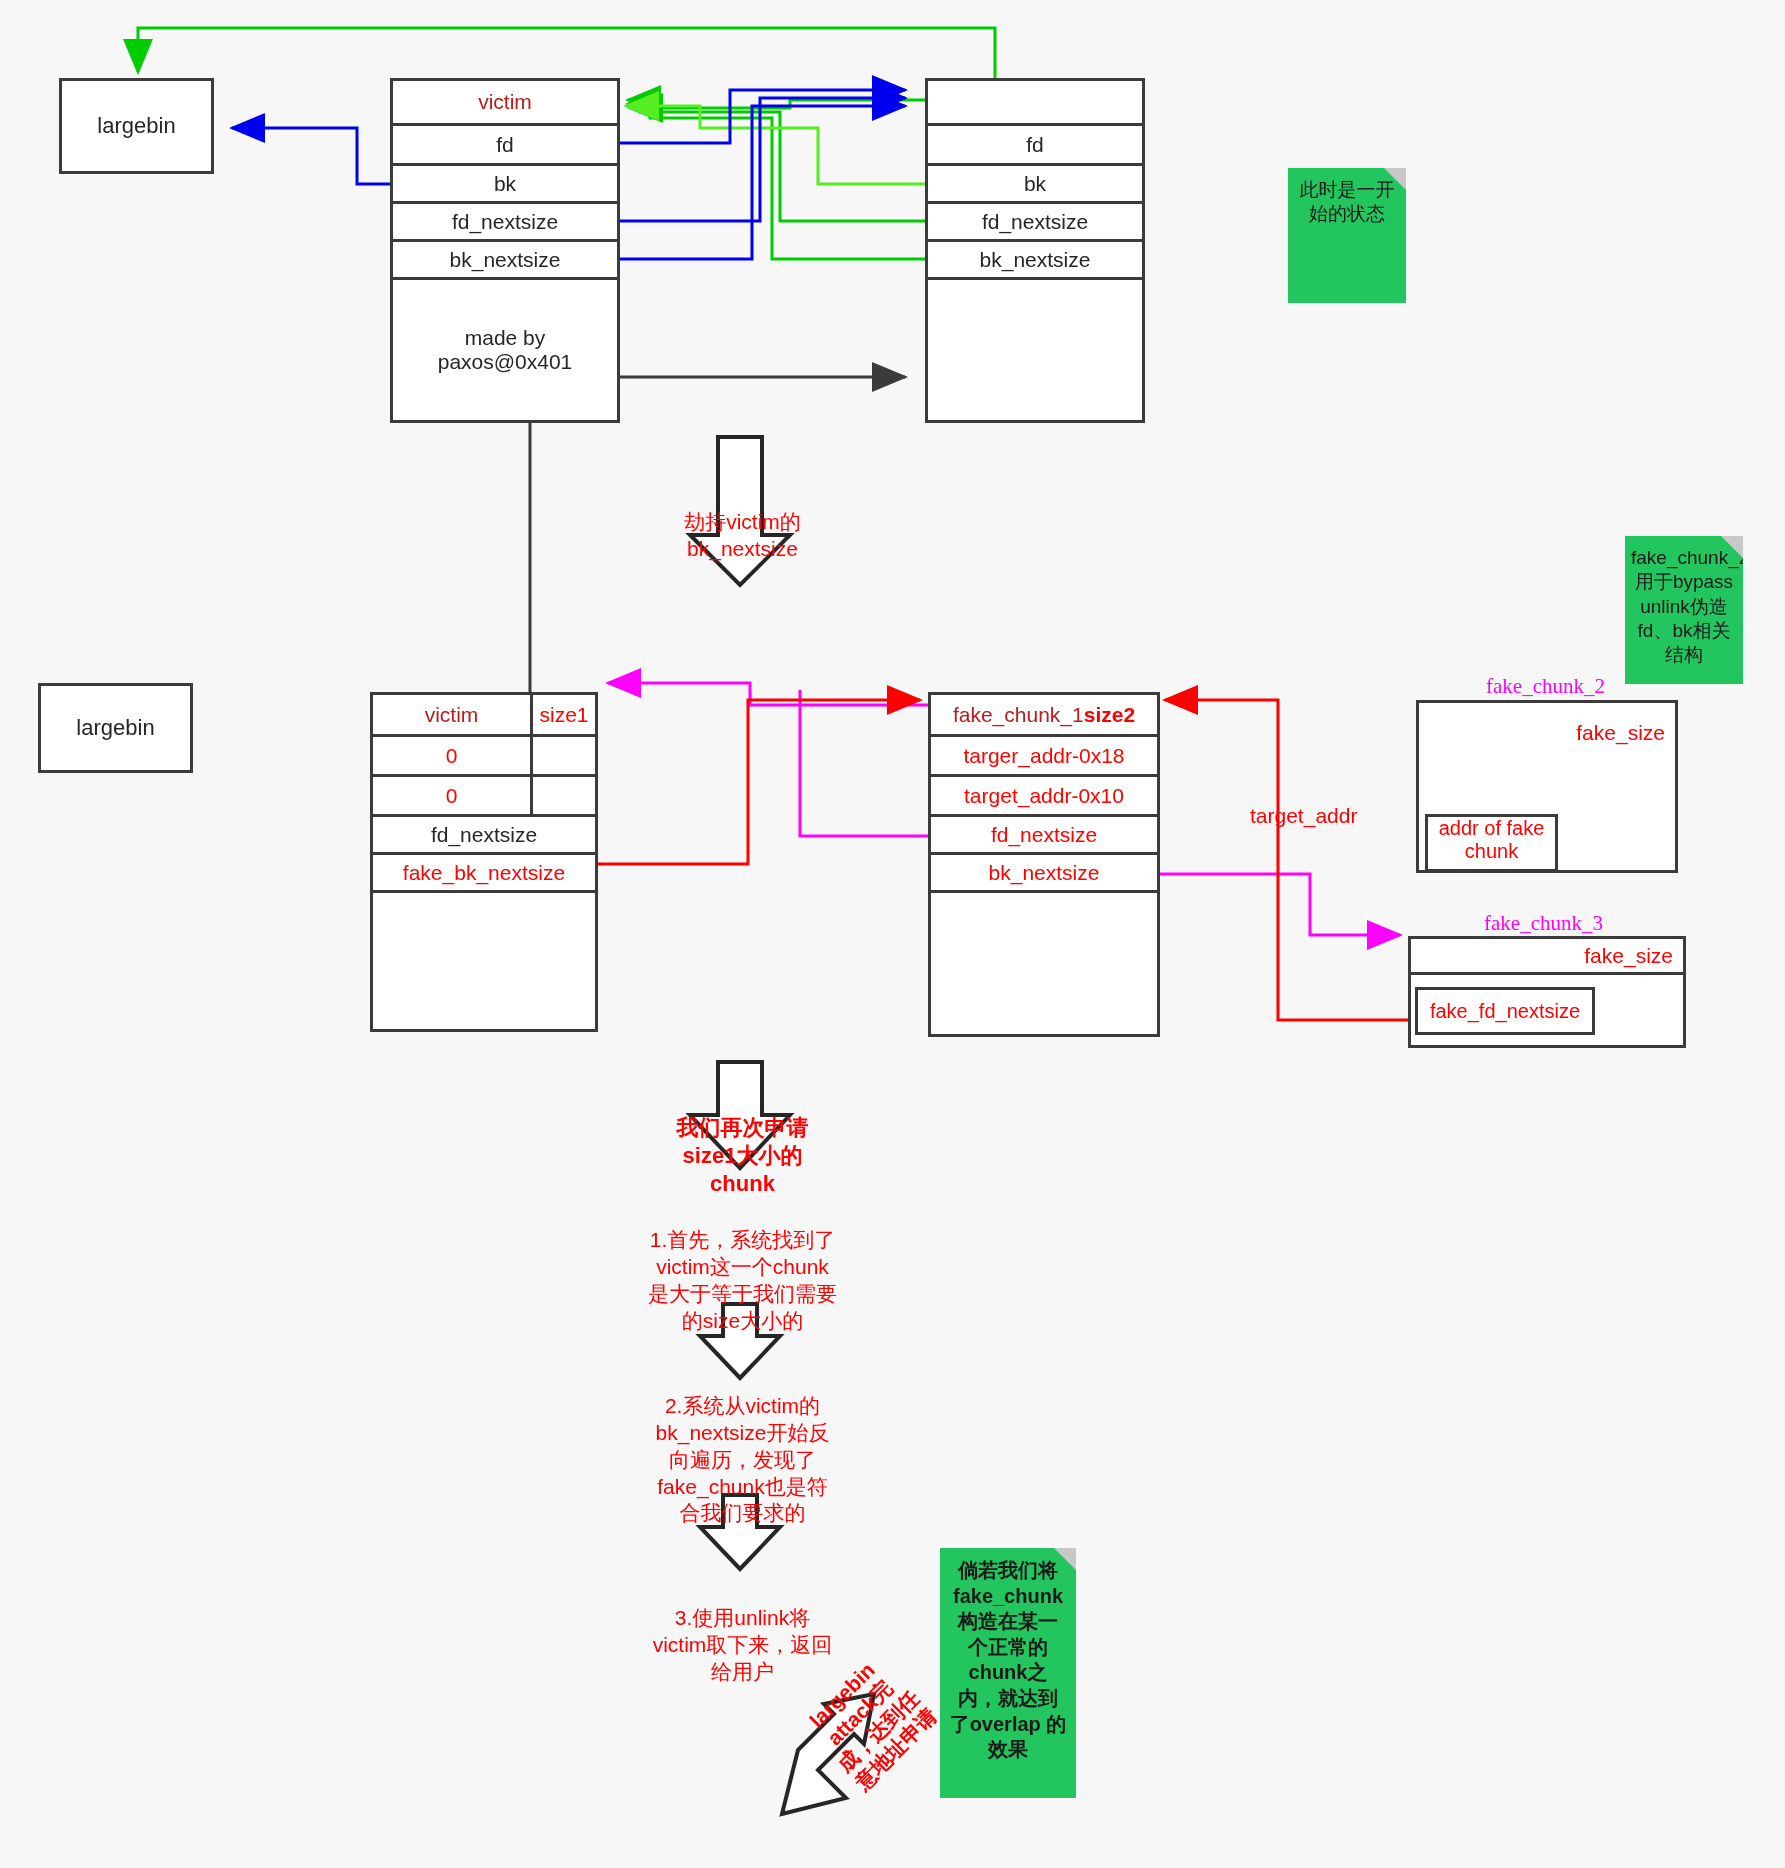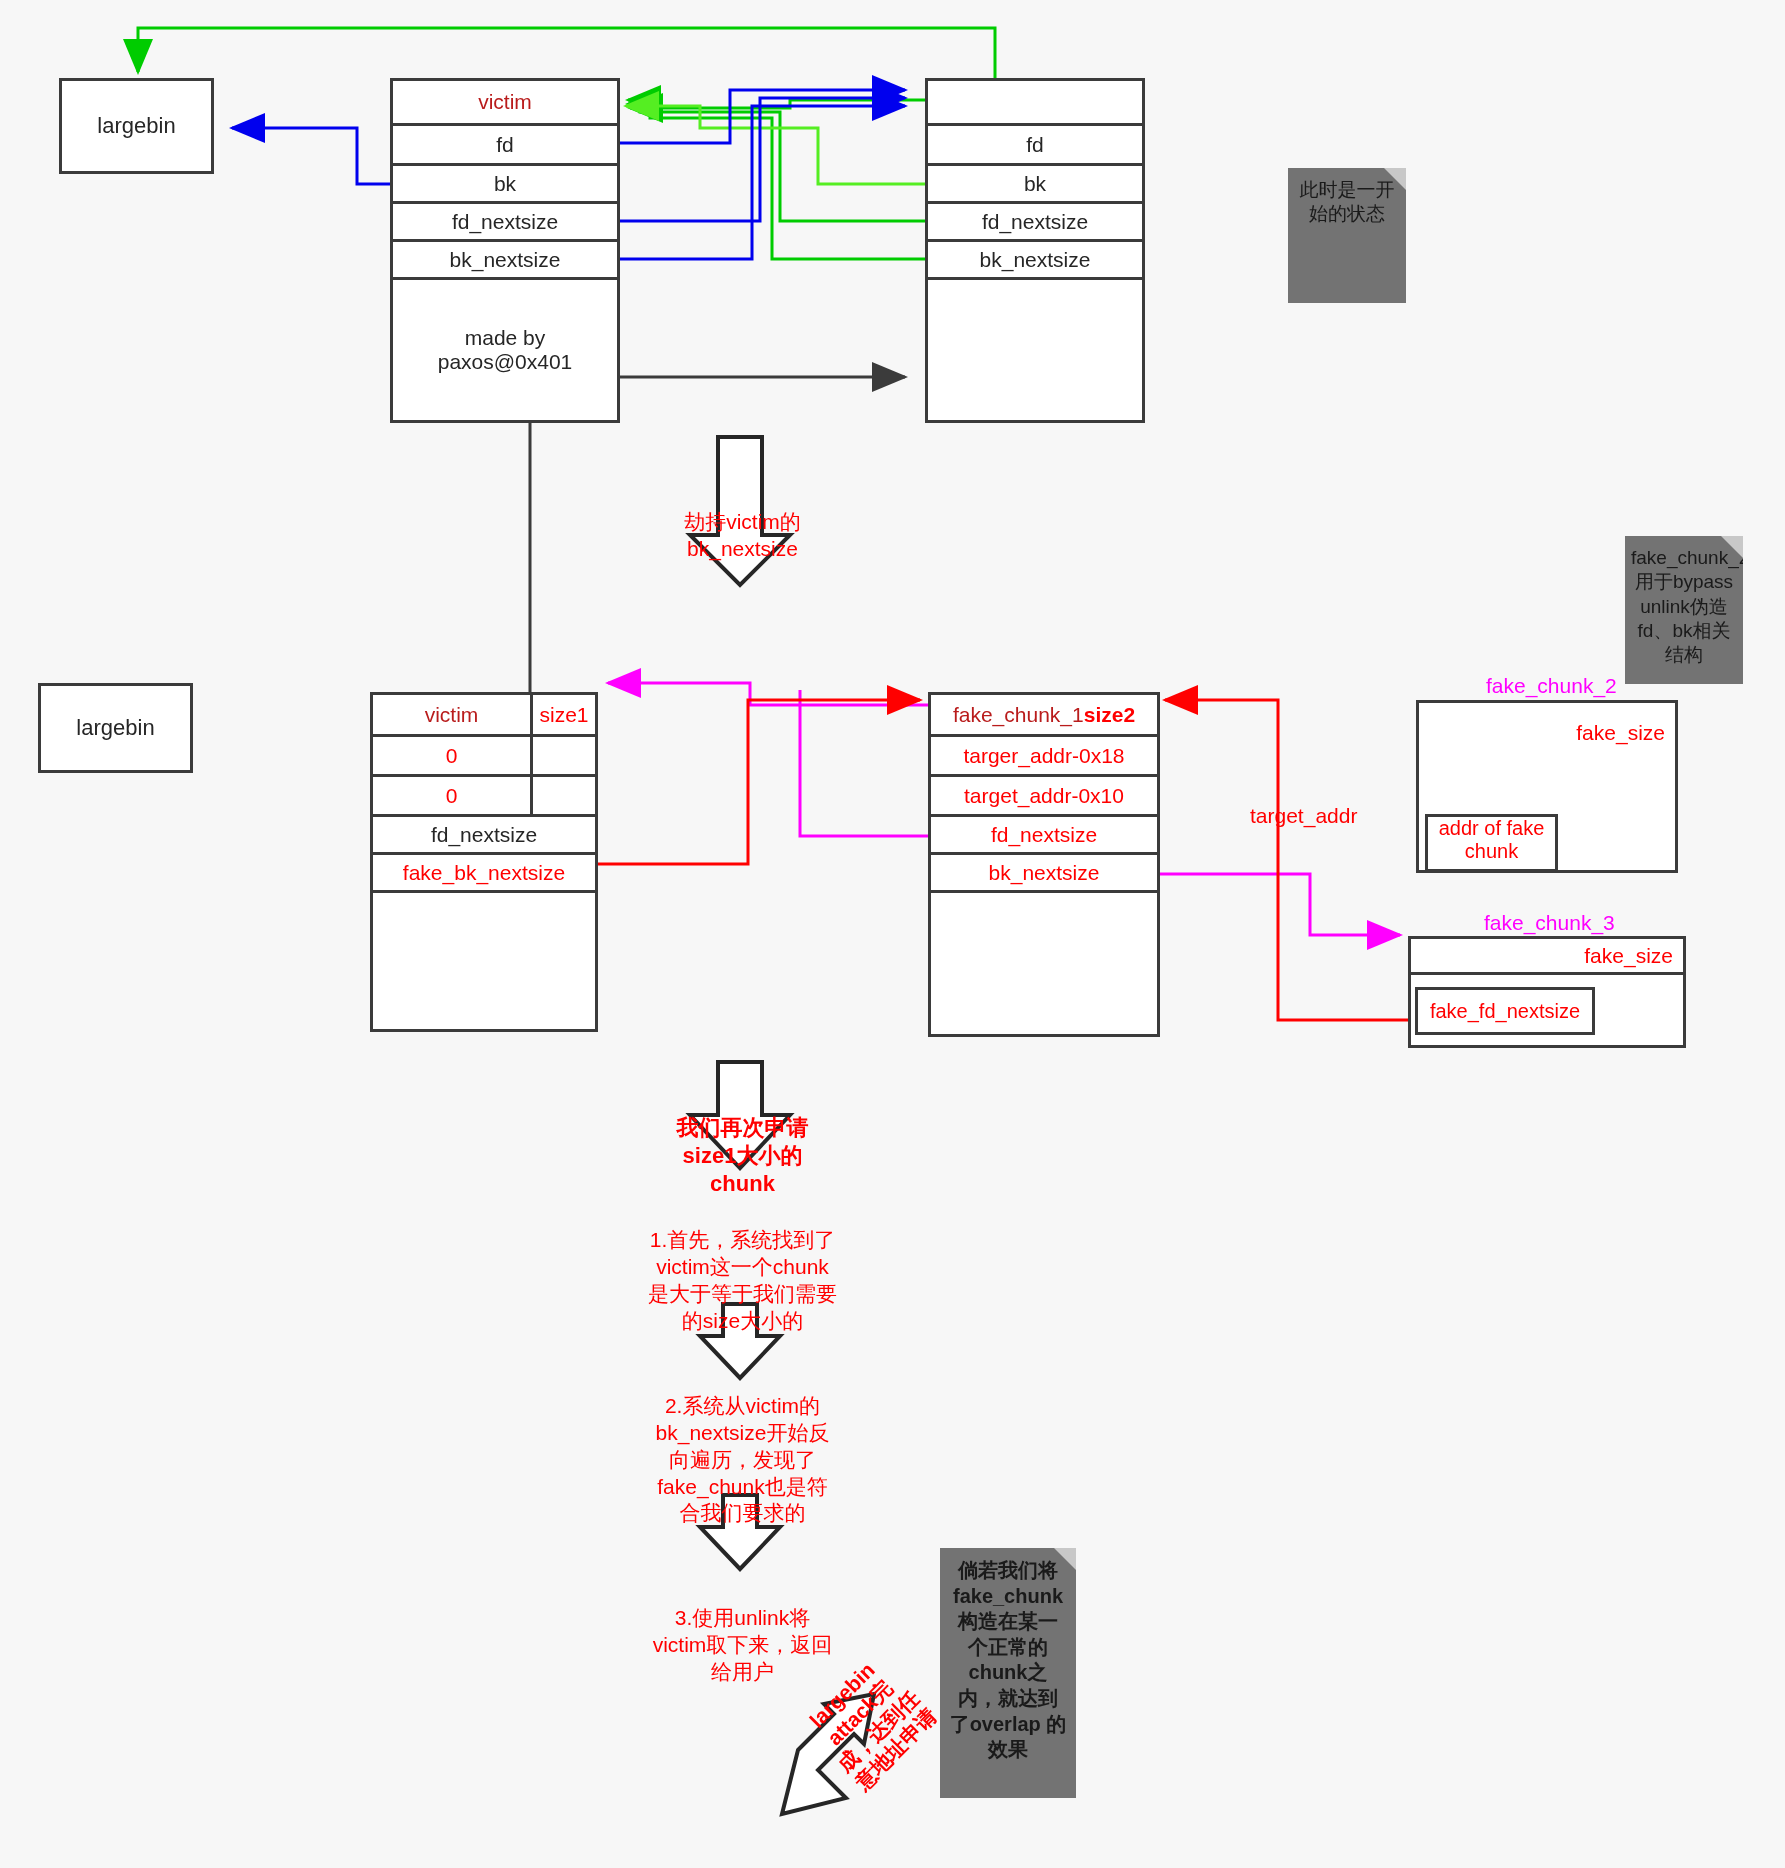--- a/index.html
+++ b/index.html
@@ -58,21 +58,21 @@
   .splitrow .right {
     width: 62px; display: flex; align-items: center; justify-content: center; height: 100%;
   }
 
   
   .rowright { justify-content: flex-end; padding-right: 10px; }
 
   
   .note {
     position: absolute;
-    background: #737373;
+    background: #22c55e;
     font-size: 19px;
     line-height: 1.28;
     color: #1a1a1a;
     text-align: center;
     box-sizing: border-box;
     padding: 10px 6px 6px 6px;
     overflow: hidden;
   }
   .note .fold {
     position: absolute; right: 0; top: 0;
@@ -91,21 +91,21 @@
     text-align: center;
     white-space: pre-line;
   }
   .ftext.b { font-weight: bold; }
 
   .lbl {
     position: absolute;
     font-size: 21px;
     white-space: nowrap;
   }
-  .lbl.magenta { color: #ff00ff; }
+  .lbl.magenta { color: #ff00ff; font-family: Liberation Serif, serif; }
   .lbl.red { color: #ff0000; }
 
   .rot {
     position: absolute;
     color: #ff0000;
     font-weight: bold;
     font-size: 21px;
     line-height: 1.2;
     text-align: center;
     transform: rotate(-45deg);

